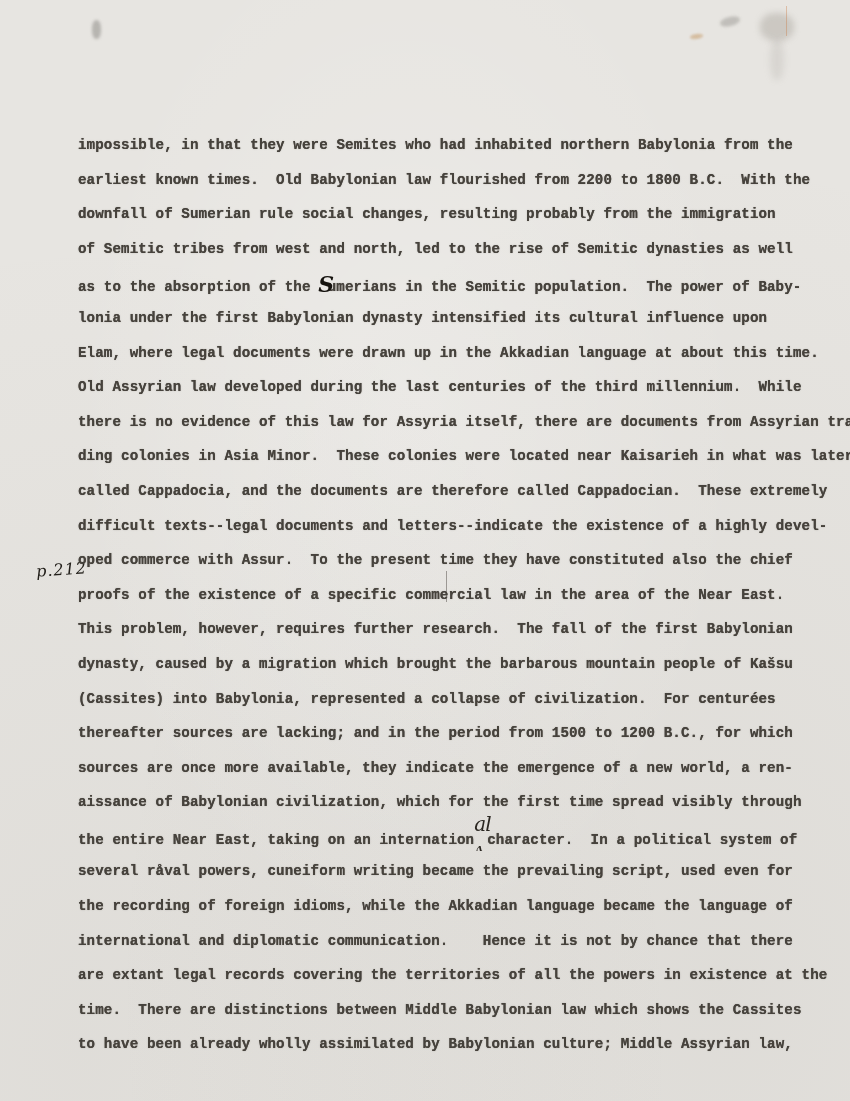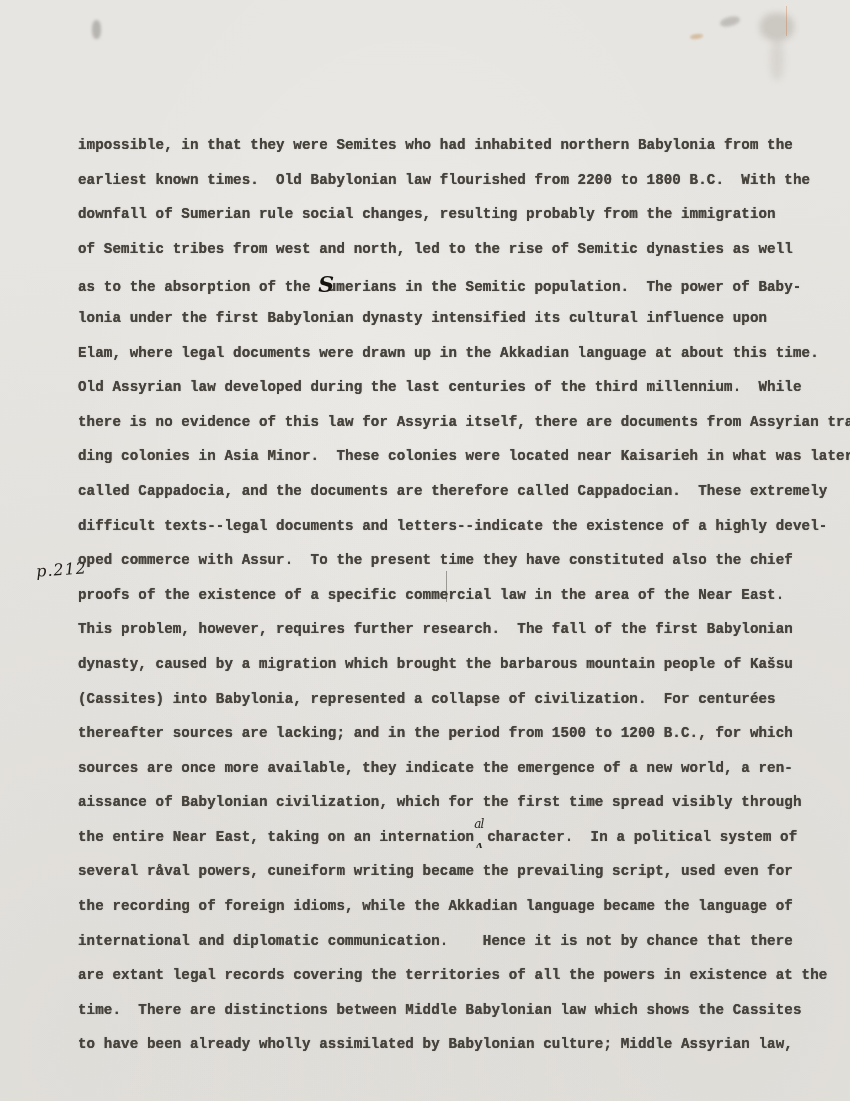--- a/index.html
+++ b/index.html
@@ -42,21 +42,21 @@
     width: 8.5px;
     position: relative;
     top: 1px;
     left: -1px;
     text-shadow: none;
   }
   .hand-sup {
     font-family: "DejaVu Serif", serif;
     font-style: italic;
     font-weight: normal;
-    font-size: 12px;
+    font-size: 20px;
     letter-spacing: -1px;
     color: #2a2621;
     display: inline-block;
     width: 13px;
     position: relative;
     top: -13px;
     text-shadow: none;
   }
   .hand-caret {
     font-family: "DejaVu Serif", serif;

